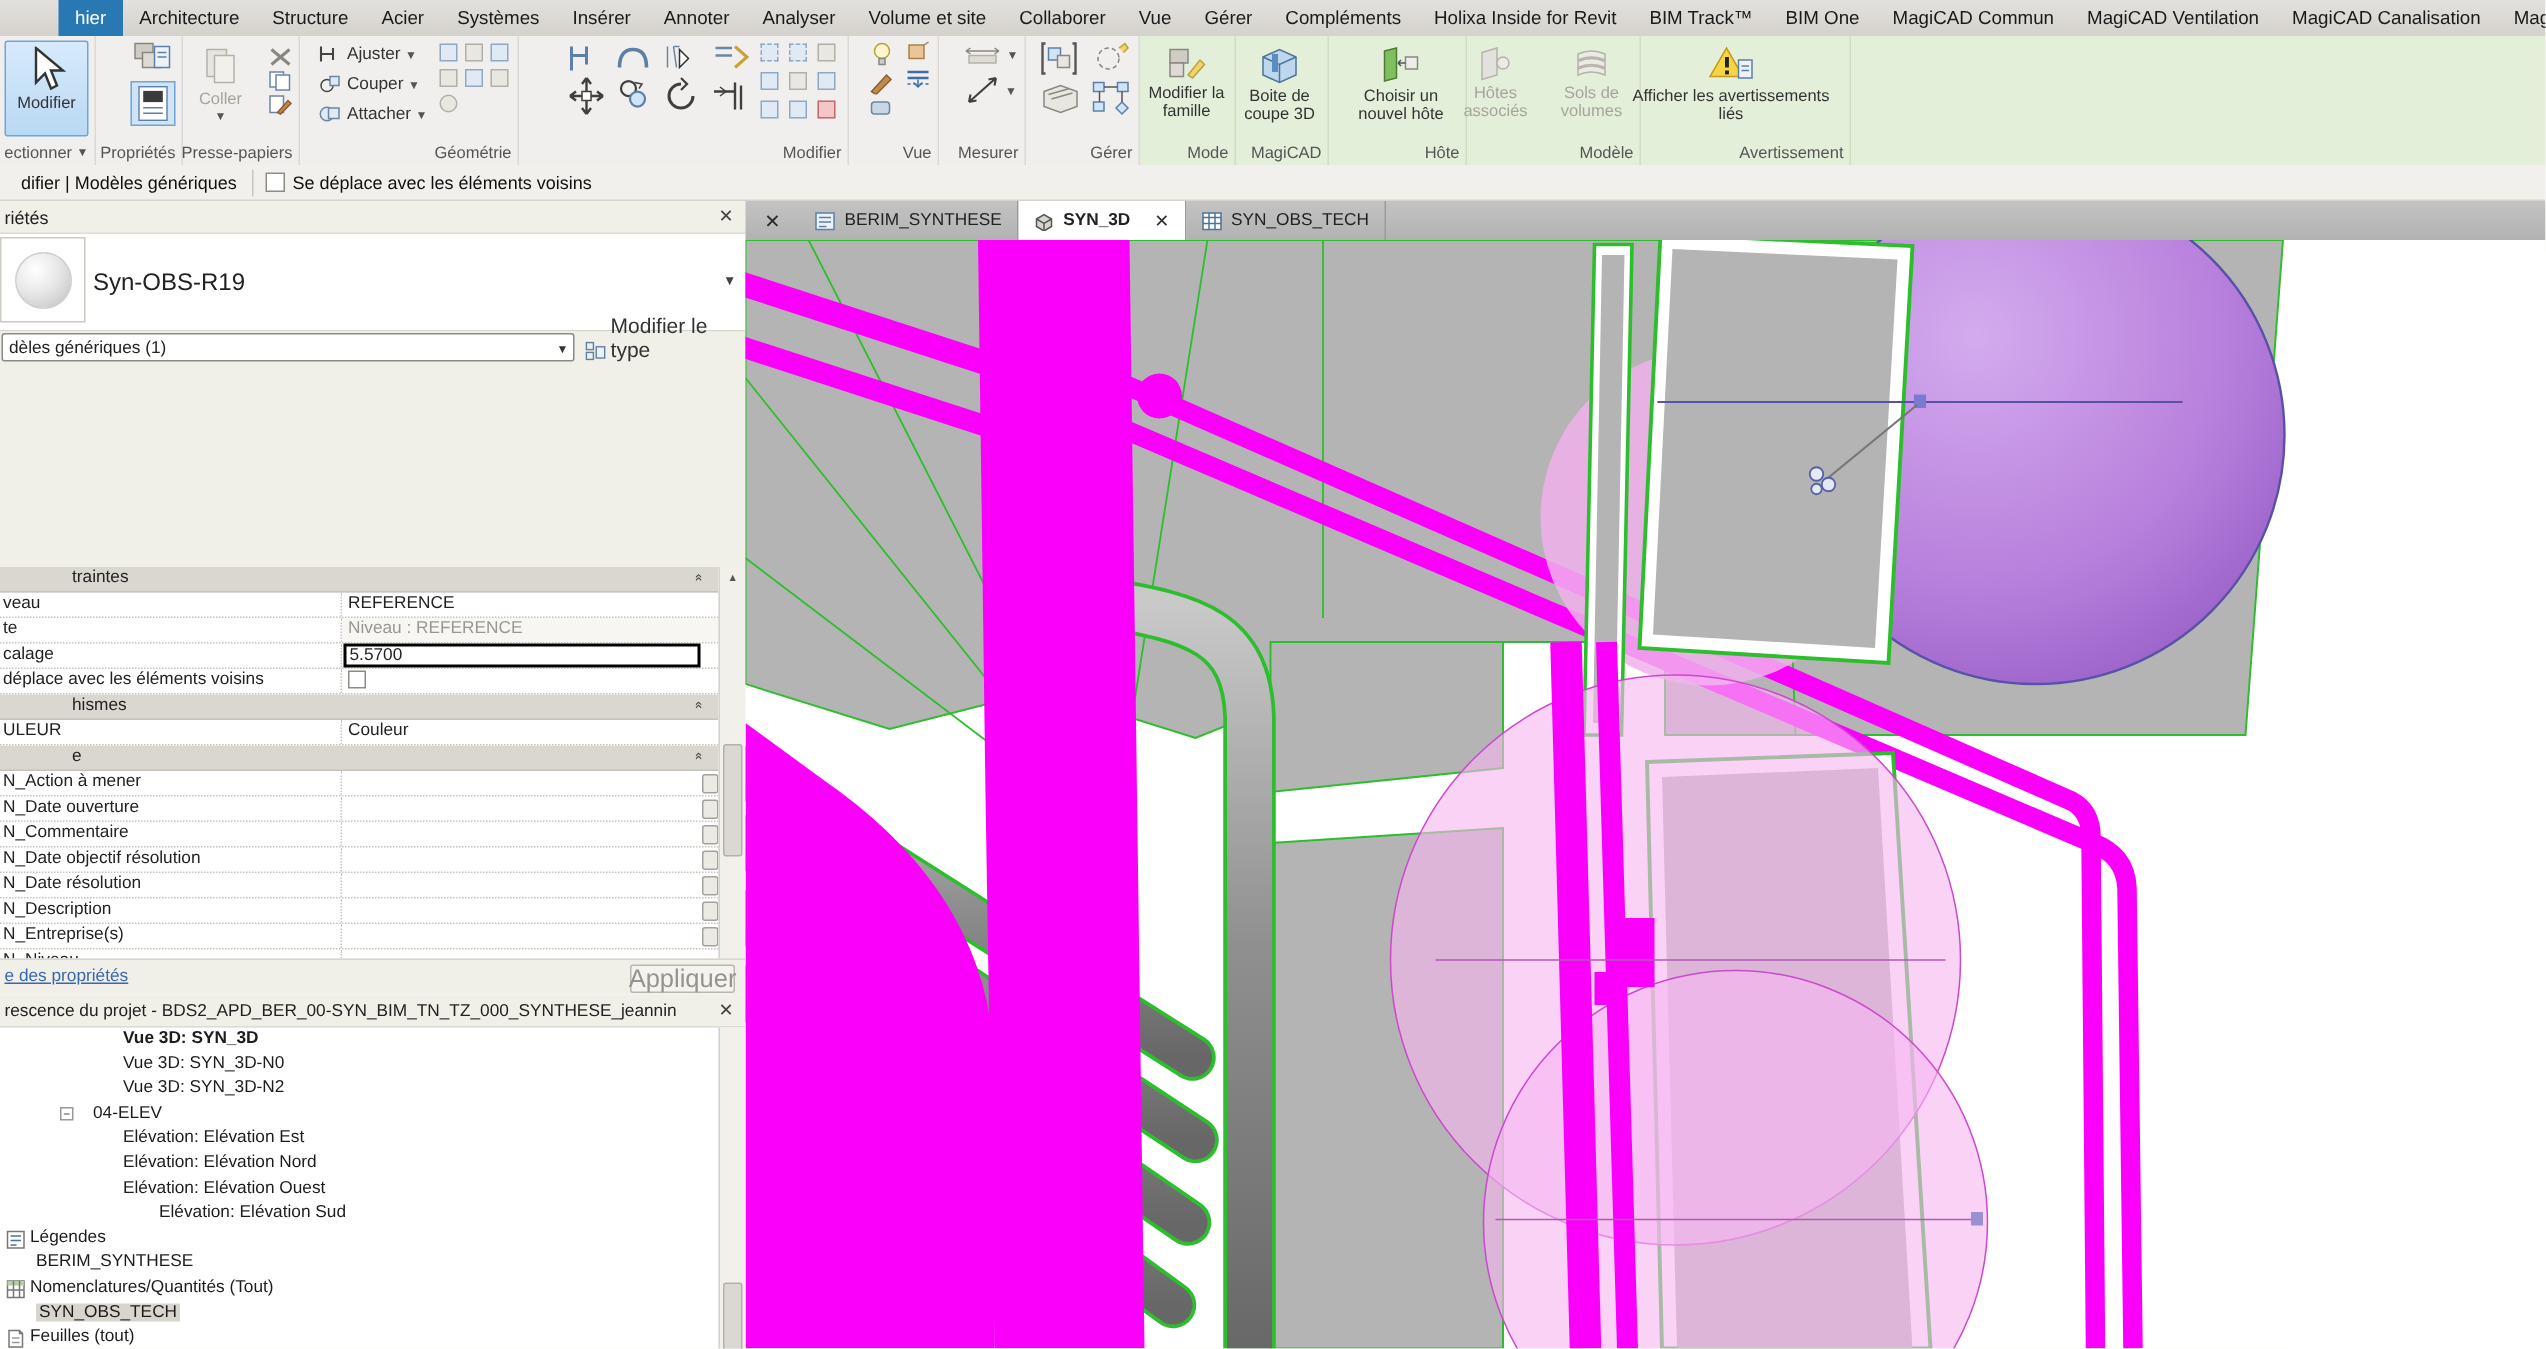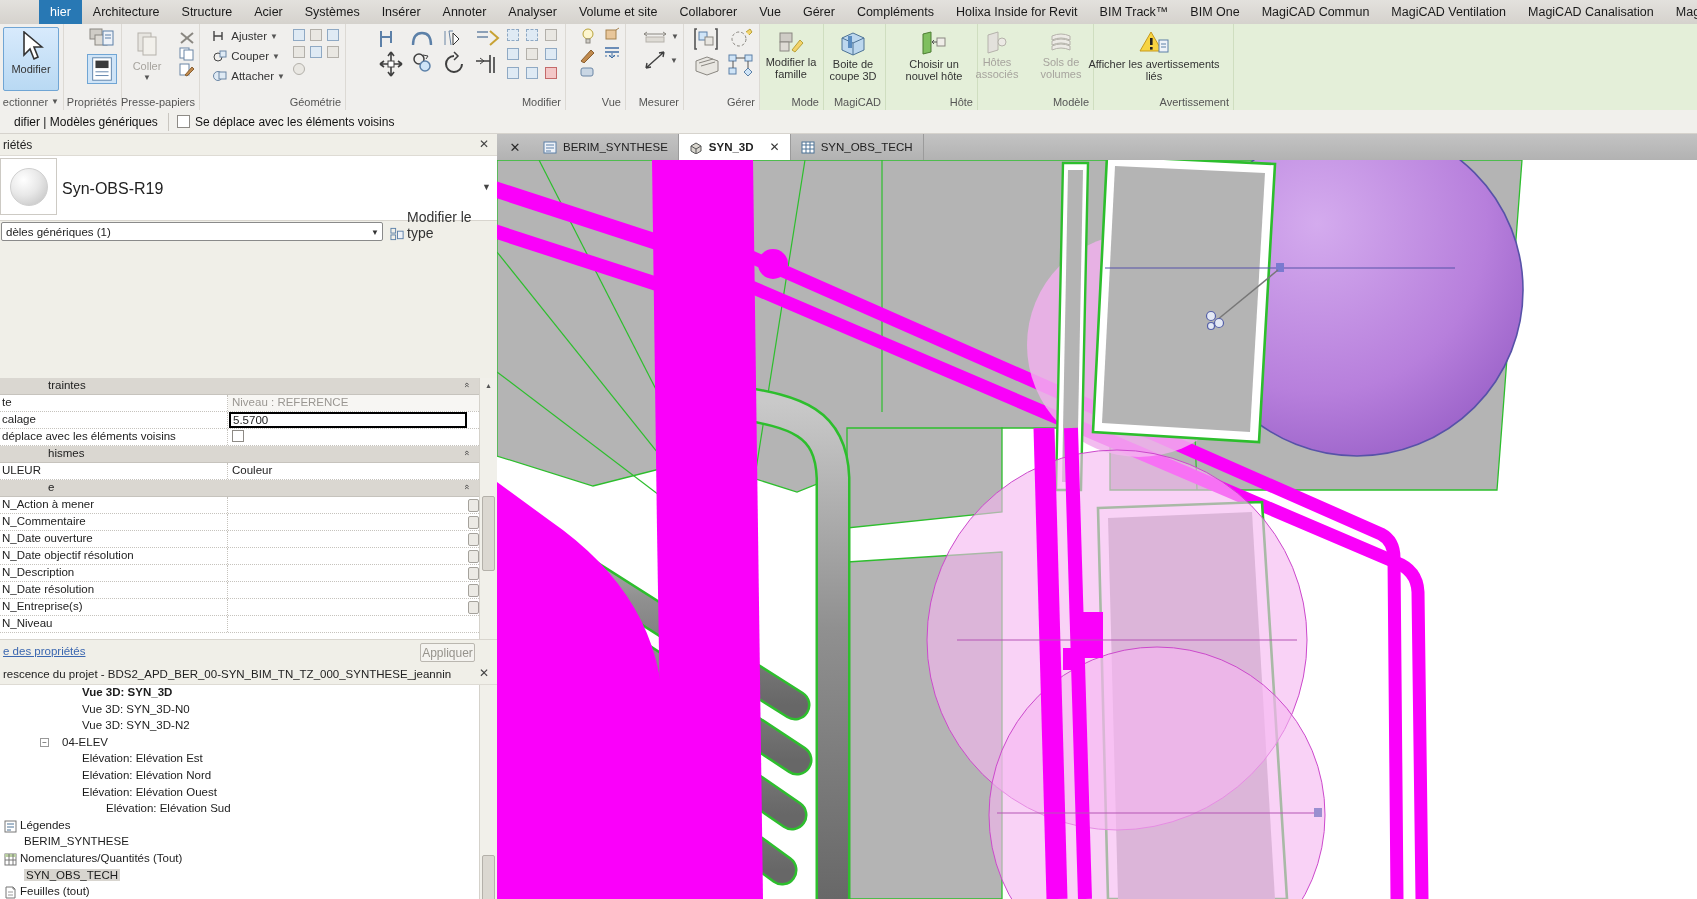--- a/index.html
+++ b/index.html
@@ -83,22 +83,22 @@
   .assoc { position:absolute; right:0px; top:1.5px; width:11px; height:13px;
     border:1px solid #a5a29c; background:#eceae5; border-radius:2px;}
   .vscroll { position:absolute; width:18px; background:#f1f0ea; border-left:1px solid #d5d2cb; }
   .vthumb { position:absolute; left:2px; width:13px; background:#dbd8d1; border:1px solid #b4b1aa; border-radius:2px; }
   .varrow { position:absolute; left:2px; width:13px; height:13px; font-size:7px; color:#555;
     display:flex; align-items:center; justify-content:center; }
 
   #prop-footer { position:absolute; left:0; top:505px; width:497px; height:24px; background:#f0efe8;
     border-top:1px solid #d8d5ce; }
   #prop-help { position:absolute; left:3px; top:5px; font-size:11.5px; color:#3b67b0; text-decoration:underline; }
-  #apply-btn { position:absolute; left:420px; top:3px; width:55px; height:19px; background:#f4f3ef;
-    border:1px solid #bab7b0; border-radius:2px; font-size:12px; color:#96938c;
+  #apply-btn { position:absolute; left:420px; top:3px; width:70px; height:19px; background:#f4f3ef;
+    border:1px solid #bab7b0; border-radius:2px; font-size:17px; color:#96938c;
     display:flex; align-items:center; justify-content:center; }
 
   #browser { position:absolute; left:0; top:529px; width:497px; height:370px; background:#fff; }
   #browser-title { position:relative; height:22px; background:#f0efe8; border-bottom:1px solid #dedbd4;
     font-size:11.5px; color:#222; display:flex; align-items:center; padding-left:3px; white-space:nowrap; overflow:hidden;}
   #tree { position:absolute; left:0; top:22px; width:479px; bottom:0; overflow:hidden; }
   .trow { position:relative; height:16.6px; font-size:11.5px; color:#1c1c1c; white-space:nowrap; }
   .trow .tlabel { position:absolute; top:1px; }
   .trow .tlabel.bold { font-weight:bold; }
   .trow .tlabel.selected { background:#d8d5cf; padding:0 2px; }
@@ -528,20 +528,24 @@
         <span>Modifier le type</span>
       </div>
     </div>
 
     <div id="prop-grid">
           <div class="prow section">
             <div class="lbl">traintes</div>
             <span class="sec-chev" style="transform: rotate(90deg);">«</span>
           </div>
           <div class="prow">
+            <div class="lbl">veau</div>
+            <div class="val">REFERENCE</div>
+          </div>
+          <div class="prow">
             <div class="lbl">te</div>
             <div class="val muted">Niveau : REFERENCE</div>
           </div>
           <div class="prow">
             <div class="lbl">calage</div>
             <div class="val-input">5.5700</div>
           </div>
           <div class="prow">
             <div class="lbl">déplace avec les éléments voisins</div>
             <div class="val"><span class="cb" style="width: 12px; height: 12px;"></span></div>
@@ -557,41 +561,41 @@
           <div class="prow section">
             <div class="lbl">e</div>
             <span class="sec-chev" style="transform: rotate(90deg);">«</span>
           </div>
           <div class="prow">
             <div class="lbl">N_Action à mener</div>
             <div class="val"></div>
             <span class="assoc"></span>
           </div>
           <div class="prow">
+            <div class="lbl">N_Date ouverture</div>
+            <div class="val"></div>
+            <span class="assoc"></span>
+          </div>
+          <div class="prow">
             <div class="lbl">N_Commentaire</div>
             <div class="val"></div>
             <span class="assoc"></span>
           </div>
           <div class="prow">
-            <div class="lbl">N_Date ouverture</div>
-            <div class="val"></div>
-            <span class="assoc"></span>
-          </div>
-          <div class="prow">
             <div class="lbl">N_Date objectif résolution</div>
             <div class="val"></div>
             <span class="assoc"></span>
           </div>
           <div class="prow">
-            <div class="lbl">N_Description</div>
+            <div class="lbl">N_Date résolution</div>
             <div class="val"></div>
             <span class="assoc"></span>
           </div>
           <div class="prow">
-            <div class="lbl">N_Date résolution</div>
+            <div class="lbl">N_Description</div>
             <div class="val"></div>
             <span class="assoc"></span>
           </div>
           <div class="prow">
             <div class="lbl">N_Entreprise(s)</div>
             <div class="val"></div>
             <span class="assoc"></span>
           </div>
           <div class="prow">
             <div class="lbl">N_Niveau</div>

